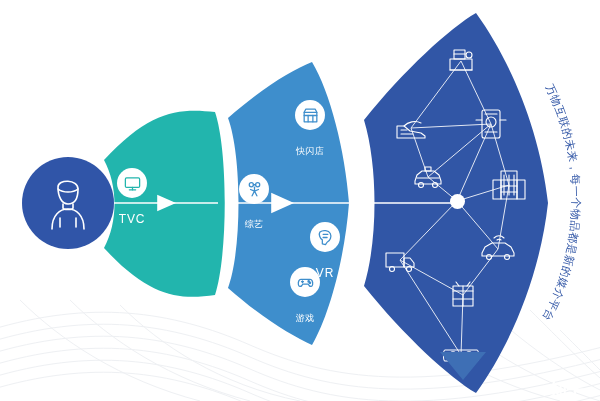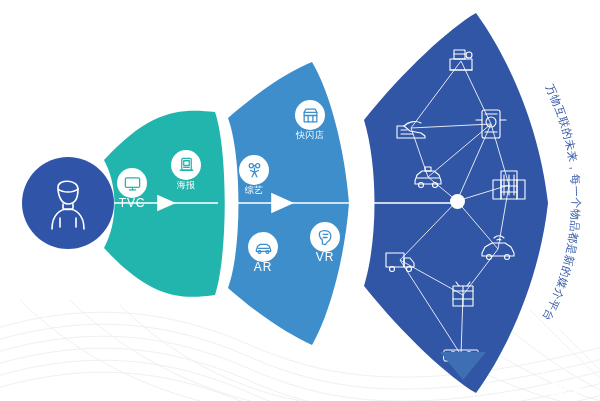--- a/index.html
+++ b/index.html
@@ -43,21 +43,21 @@
     width: 30px;
     height: 30px;
     border-radius: 50%;
     background: #ffffff;
     display: flex;
     align-items: center;
     justify-content: center;
   }
   .chip-circle svg { display: block; }
   .chip-label {
-    margin-top: 0;
+    margin-top: 16px;
     font-size: 9px;
     line-height: 11px;
     color: #ffffff;
     white-space: nowrap;
     text-align: center;
     letter-spacing: 0.3px;
   }
   .chip-label.latin { letter-spacing: 0.8px; font-size: 12px; }
 
   #avatar-circle {
@@ -263,85 +263,75 @@
     <div class="chip-circle">
       <svg width="19" height="19" viewBox="0 0 24 24" fill="none" stroke="#22b5ad" stroke-width="1.6" stroke-linecap="round" stroke-linejoin="round">
         <rect x="3" y="5" width="18" height="12" rx="1.5"></rect>
         <line x1="8" y1="20" x2="16" y2="20"></line>
         <line x1="12" y1="17" x2="12" y2="20"></line>
       </svg>
     </div>
     <div class="chip-label latin">TVC</div>
   </div>
 
-  <div class="node-chip" style="left:186px; top:150px;">
-    <div class="chip-circle">
-      <svg width="19" height="19" viewBox="0 0 24 24" fill="none" stroke="#22b5ad" stroke-width="1.6" stroke-linecap="round" stroke-linejoin="round">
-        <rect x="6" y="3" width="12" height="15" rx="1.5"></rect>
-        <rect x="8.5" y="6" width="7" height="6"></rect>
-        <line x1="8.5" y1="14.5" x2="15.5" y2="14.5"></line>
-        <line x1="4" y1="18" x2="20" y2="18"></line>
-      </svg>
-    </div>
-    <div class="chip-label">海报</div>
-  </div>
 
 
   <div class="node-chip" style="left:310px; top:100px;">
     <div class="chip-circle">
       <svg width="19" height="19" viewBox="0 0 24 24" fill="none" stroke="#3e8ecc" stroke-width="1.6" stroke-linecap="round" stroke-linejoin="round">
         <path d="M4 8 L20 8 L20 20 L4 20 Z"></path>
         <path d="M4 8 L6 4 L18 4 L20 8"></path>
         <line x1="4" y1="12" x2="20" y2="12"></line>
         <line x1="9" y1="12" x2="9" y2="20"></line>
         <line x1="15" y1="12" x2="15" y2="20"></line>
       </svg>
     </div>
     <div class="chip-label">快闪店</div>
   </div>
 
 
-  <div class="node-chip" style="left:254px; top:155px;">
+  <div class="node-chip" style="left:254px; top:174px;font-family:Liberation Mono, monospace;">
     <div class="chip-circle">
       <svg width="19" height="19" viewBox="0 0 24 24" fill="none" stroke="#3e8ecc" stroke-width="1.6" stroke-linecap="round" stroke-linejoin="round">
         <circle cx="8" cy="6" r="2.6"></circle>
         <circle cx="16" cy="6" r="2.6"></circle>
         <line x1="10.6" y1="6" x2="13.4" y2="6"></line>
         <line x1="12" y1="9" x2="12" y2="14"></line>
         <path d="M7 12 L12 14 L17 12"></path>
         <path d="M9 20 L12 14 L15 20"></path>
       </svg>
     </div>
     <div class="chip-label">综艺</div>
   </div>
 
 
-  <div class="node-chip" style="left:263px; top:232px;">
-    <div class="chip-circle">
-      <svg width="19" height="19" viewBox="0 0 24 24" fill="none" stroke="#3e8ecc" stroke-width="1.6" stroke-linecap="round" stroke-linejoin="round">
-        <path d="M3 15 L4.6 10.5 L8 8 L16 8 L19.4 10.5 L21 15 L21 17 L3 17 Z"></path>
-        <circle cx="7" cy="17.6" r="1.8"></circle>
-        <circle cx="17" cy="17.6" r="1.8"></circle>
-        <line x1="5" y1="13" x2="19" y2="13"></line>
-      </svg>
-    </div>
-    <div class="chip-label latin">AR</div>
-  </div>
 
   <div class="node-chip" style="left:325px; top:222px;">
     <div class="chip-circle">
       <svg width="19" height="19" viewBox="0 0 24 24" fill="none" stroke="#3e8ecc" stroke-width="1.6" stroke-linecap="round" stroke-linejoin="round">
         <path d="M5 5 C 9 2, 16 3, 18 7 C 20 11, 18 16, 14 18 L12 21 L8 20 L8 15 C 5 13, 3 8, 5 5 Z"></path>
         <line x1="9" y1="8" x2="15" y2="8"></line>
         <line x1="9" y1="12" x2="14" y2="12"></line>
       </svg>
     </div>
     <div class="chip-label latin">VR</div>
   </div>
 
+  <div class="node-chip" style="left:305px; top:267px;">
+    <div class="chip-circle">
+      <svg width="19" height="19" viewBox="0 0 24 24" fill="none" stroke="#3e8ecc" stroke-width="1.6" stroke-linecap="round" stroke-linejoin="round">
+        <path d="M6 8 L18 8 C 20 8, 21.5 11, 21 14.5 C 20.6 17.5, 18 17.6, 16.6 15.8 L15.4 14 L8.6 14 L7.4 15.8 C 6 17.6, 3.4 17.5, 3 14.5 C 2.5 11, 4 8, 6 8 Z"></path>
+        <line x1="7" y1="11" x2="9.4" y2="11"></line>
+        <line x1="8.2" y1="9.8" x2="8.2" y2="12.2"></line>
+        <circle cx="16" cy="10.6" r="0.9" fill="#3e8ecc"></circle>
+        <circle cx="17.6" cy="12.4" r="0.9" fill="#3e8ecc"></circle>
+      </svg>
+    </div>
+    <div class="chip-label">游戏</div>
+  </div>
 
   <svg id="curve-text-layer" viewBox="0 0 600 401">
     <defs>
       <path id="caption-arc" d="M 543 82 C 567 128, 574 172, 572 210 C 570 252, 560 288, 540 322" fill="none"></path>
     </defs>
     <text font-size="11" fill="#3156a6" letter-spacing="0.5">
       <textPath href="#caption-arc" startOffset="2%">万物互联的未来，每一个物品都是新的媒介平台</textPath>
     </text>
   </svg>
 

